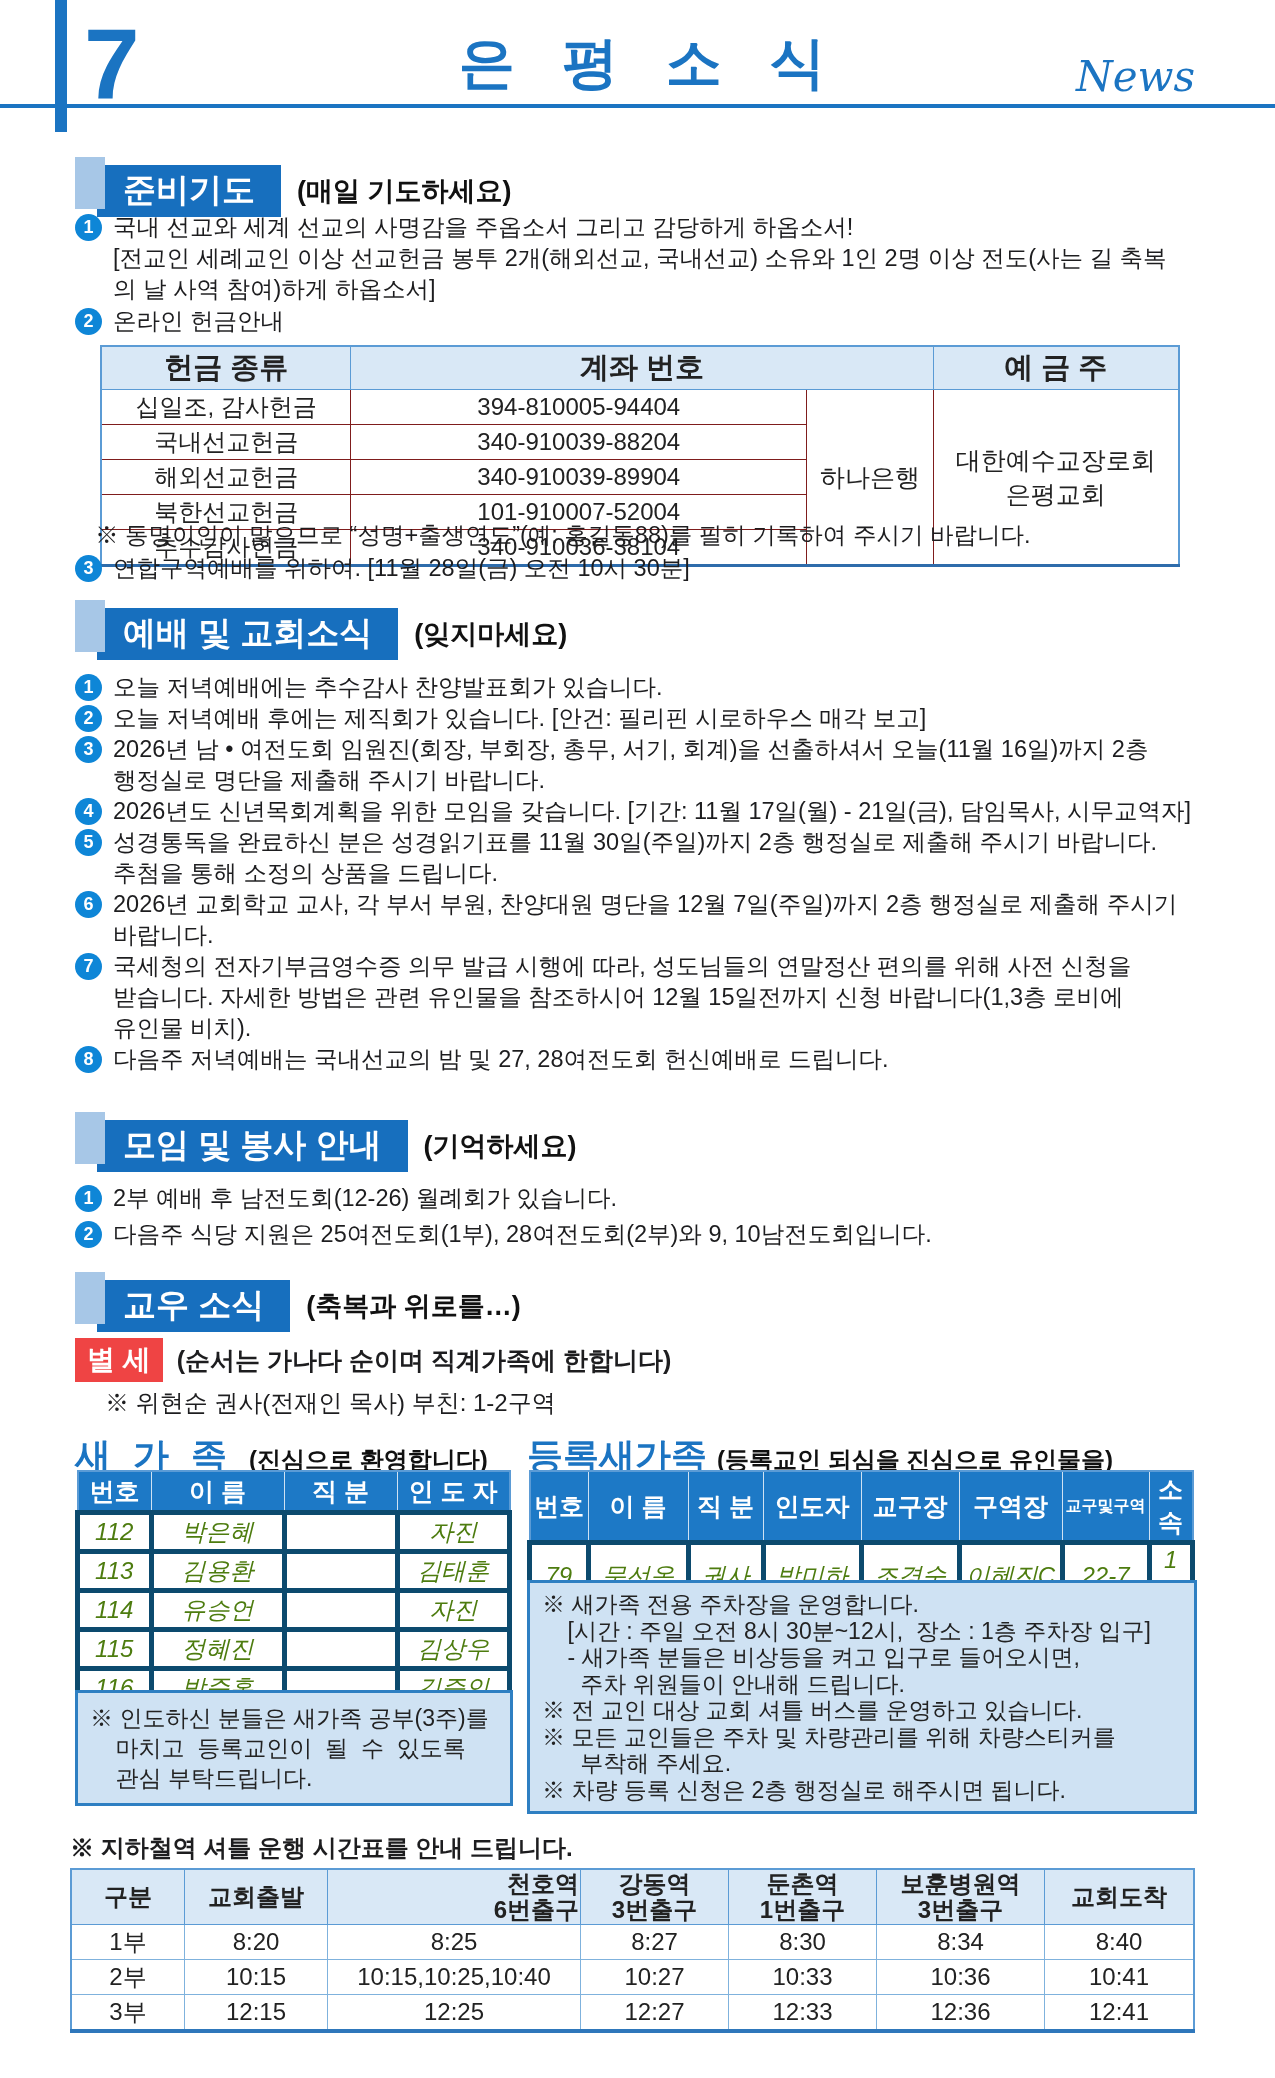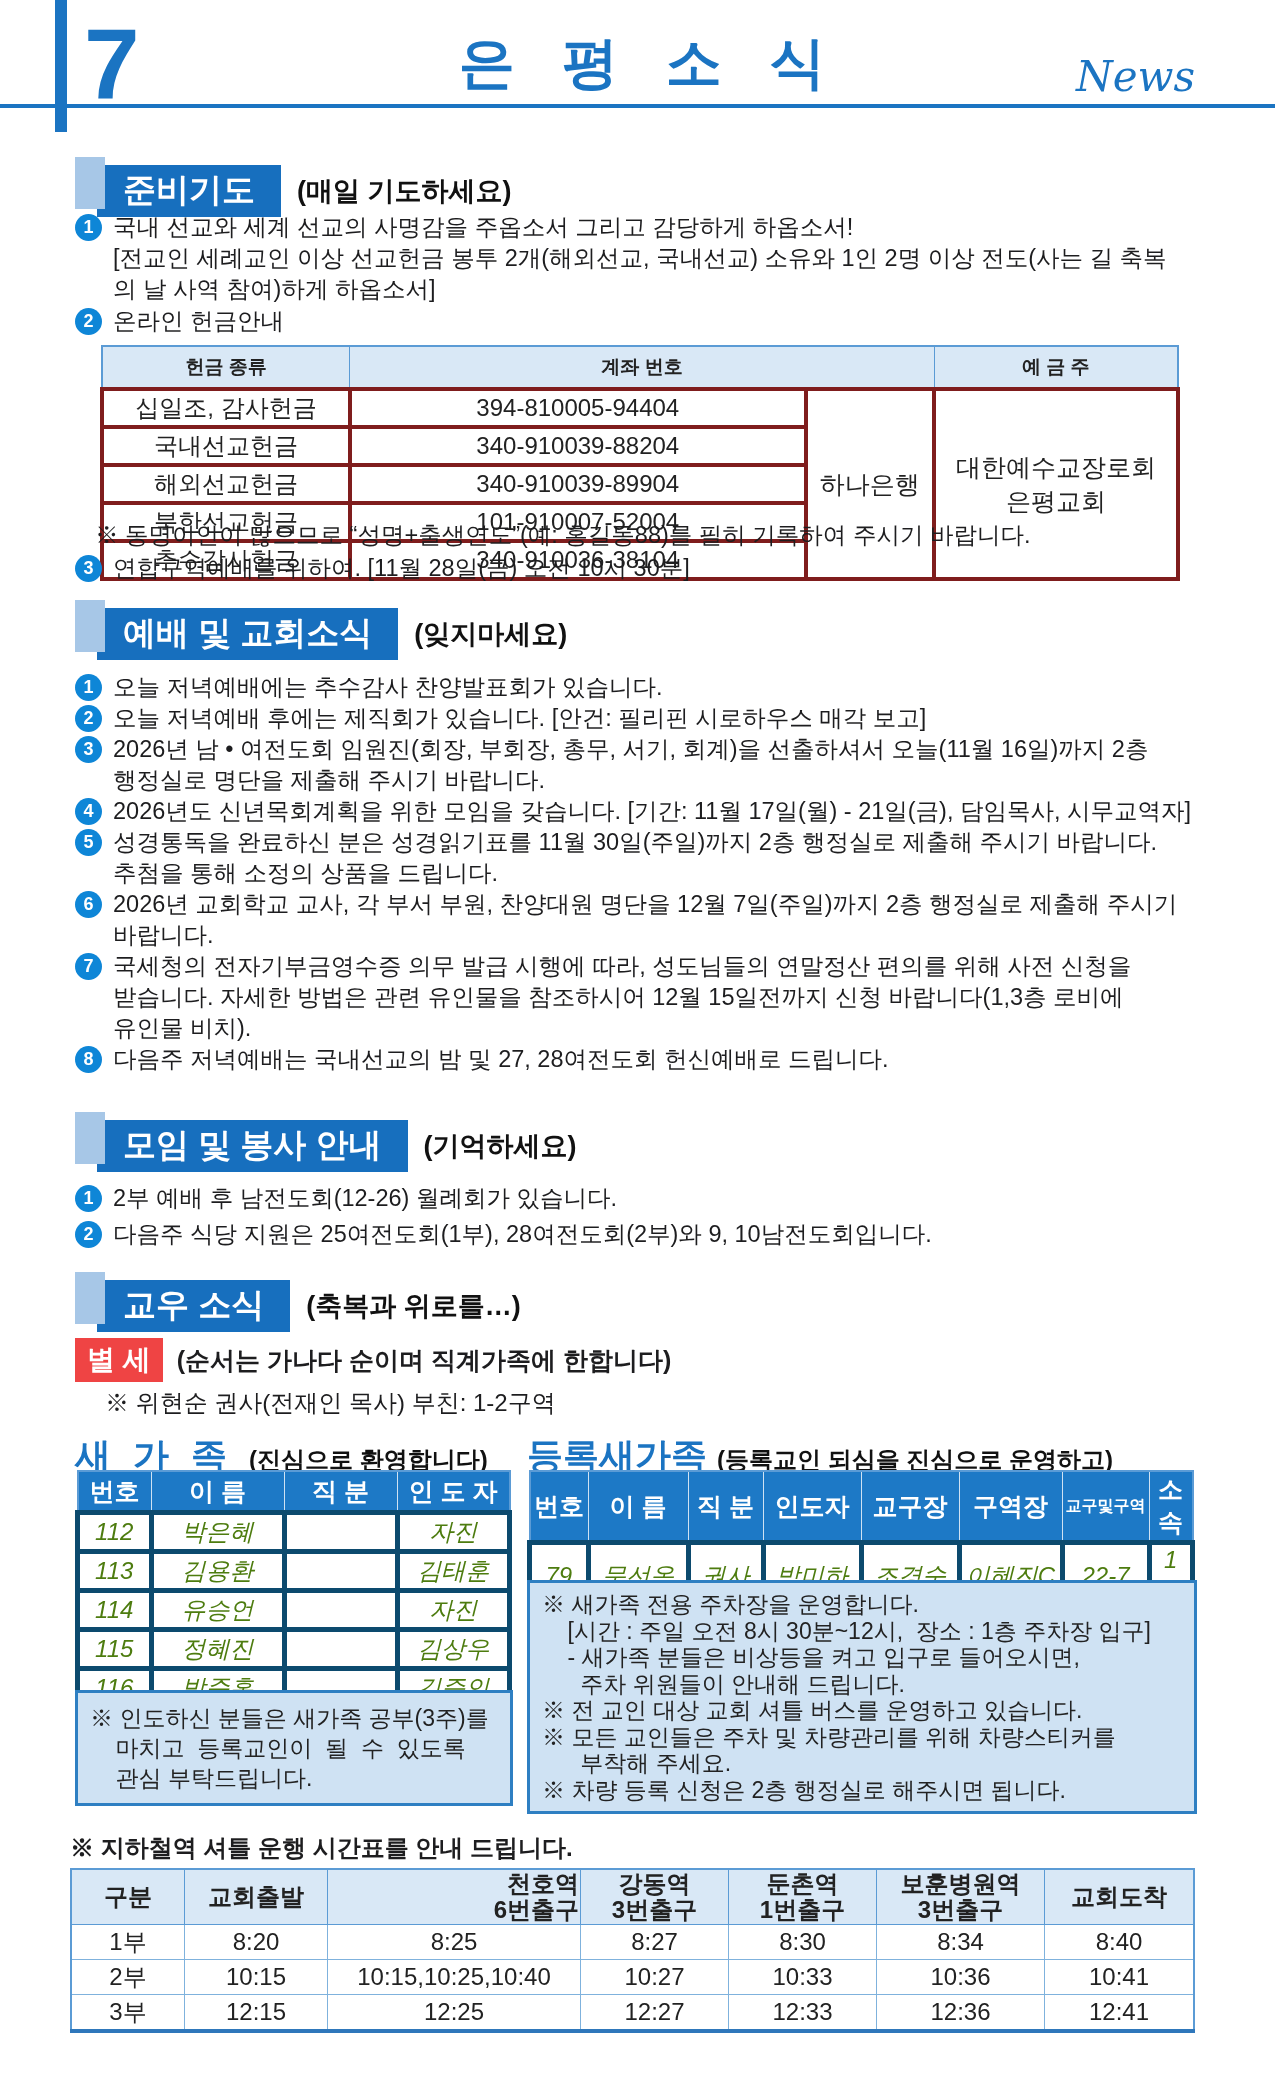--- a/index.html
+++ b/index.html
@@ -25,22 +25,22 @@
   .li{position:absolute;left:75px;display:flex;gap:11px;font-size:23.5px;line-height:31px;}
   .num{flex:0 0 auto;width:27px;height:27px;border-radius:50%;background:#0e86d7;color:#fff;
        font-size:18px;font-weight:bold;display:flex;align-items:center;justify-content:center;margin-top:2px;}
   .txt{white-space:pre-wrap;}
   .noteline{position:absolute;font-size:23.5px;line-height:30px;}
 
   
   table{border-collapse:collapse;}
   .offer-table{position:absolute;left:100px;top:345px;width:1080px;
                border:2px solid #5b9bd5;border-bottom:3px solid #2e6cab;}
-  .offer-table th{background:#d9e8f6;font-size:19px;font-weight:bold;height:38px;border:1px solid #5b9bd5;color:#222;}
-  .offer-table td{font-size:24px;text-align:center;height:26px;border:4px solid #7f1d1d;color:#222;margin-left:48px;}
+  .offer-table th{background:#d9e8f6;font-size:29px;font-weight:bold;height:38px;border:1px solid #5b9bd5;color:#222;}
+  .offer-table td{font-size:24px;text-align:center;height:26px;border:1px solid #7f1d1d;color:#222;margin-left:48px;}
   .offer-table .bank{font-size:25px;}
   .offer-table .holder{font-size:25px;white-space:pre-line;line-height:34px;}
 
   
   .mini-title{position:absolute;font-weight:bold;color:#1b74c2;font-size:36px;}
   .mini-sub{font-size:24px;font-weight:bold;color:#111;letter-spacing:0;}
   .fam-table th{background:#1d79c6;color:#fff;font-weight:bold;font-size:25px;height:36px;
                 border:1px solid #cfe2f3;}
   .fam-table td{font-size:24px;text-align:center;border:5px solid #0c4a6e;color:#4d7c0f;font-style:italic;}
   .fam-table{border:2px solid #5b9bd5;border-bottom:3px solid #2e6cab;}
@@ -254,21 +254,21 @@
       <td>김증인</td>
     </tr>
   </tbody>
     </table>
   <div class="note-box" id="newfam-note">※ 인도하신 분들은 새가족 공부(3주)를
     마치고  등록교인이  될  수  있도록
     관심 부탁드립니다.</div>
 
   <div class="mini-title" style="left:527px;top:1432px;">
     <span>등록새가족</span>
-    <span class="mini-sub">(등록교인 되심을 진심으로 운영하고)</span>
+    <span class="mini-sub">(등록교인 되심을 진심으로 유인물을)</span>
   </div>
   <table class="fam-table" id="reg-table">
     <tbody>
         <tr>
       <th style="width:55px;">번호</th>
       <th style="width:97px;">이 름</th>
       <th style="width:72px;">직 분</th>
       <th style="width:95px;">인도자</th>
       <th style="width:95px;">교구장</th>
       <th style="width:100px;">구역장</th>

